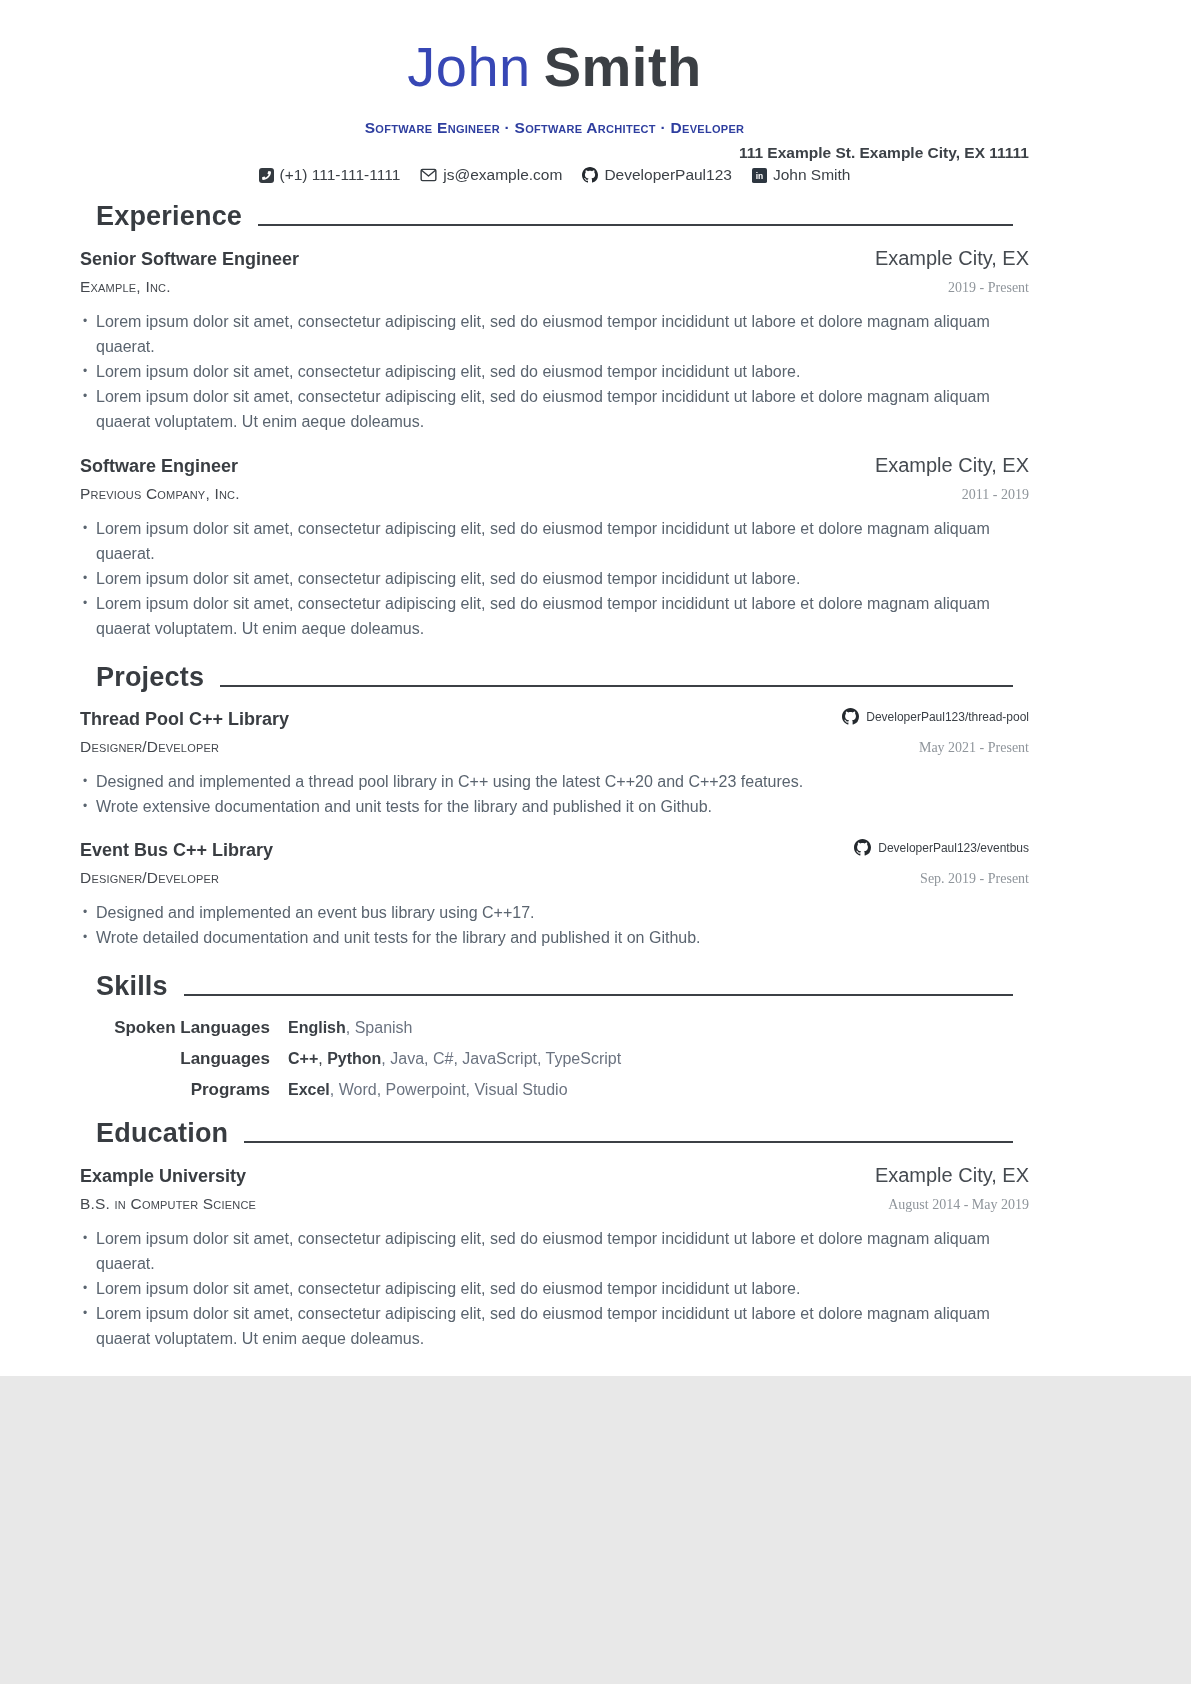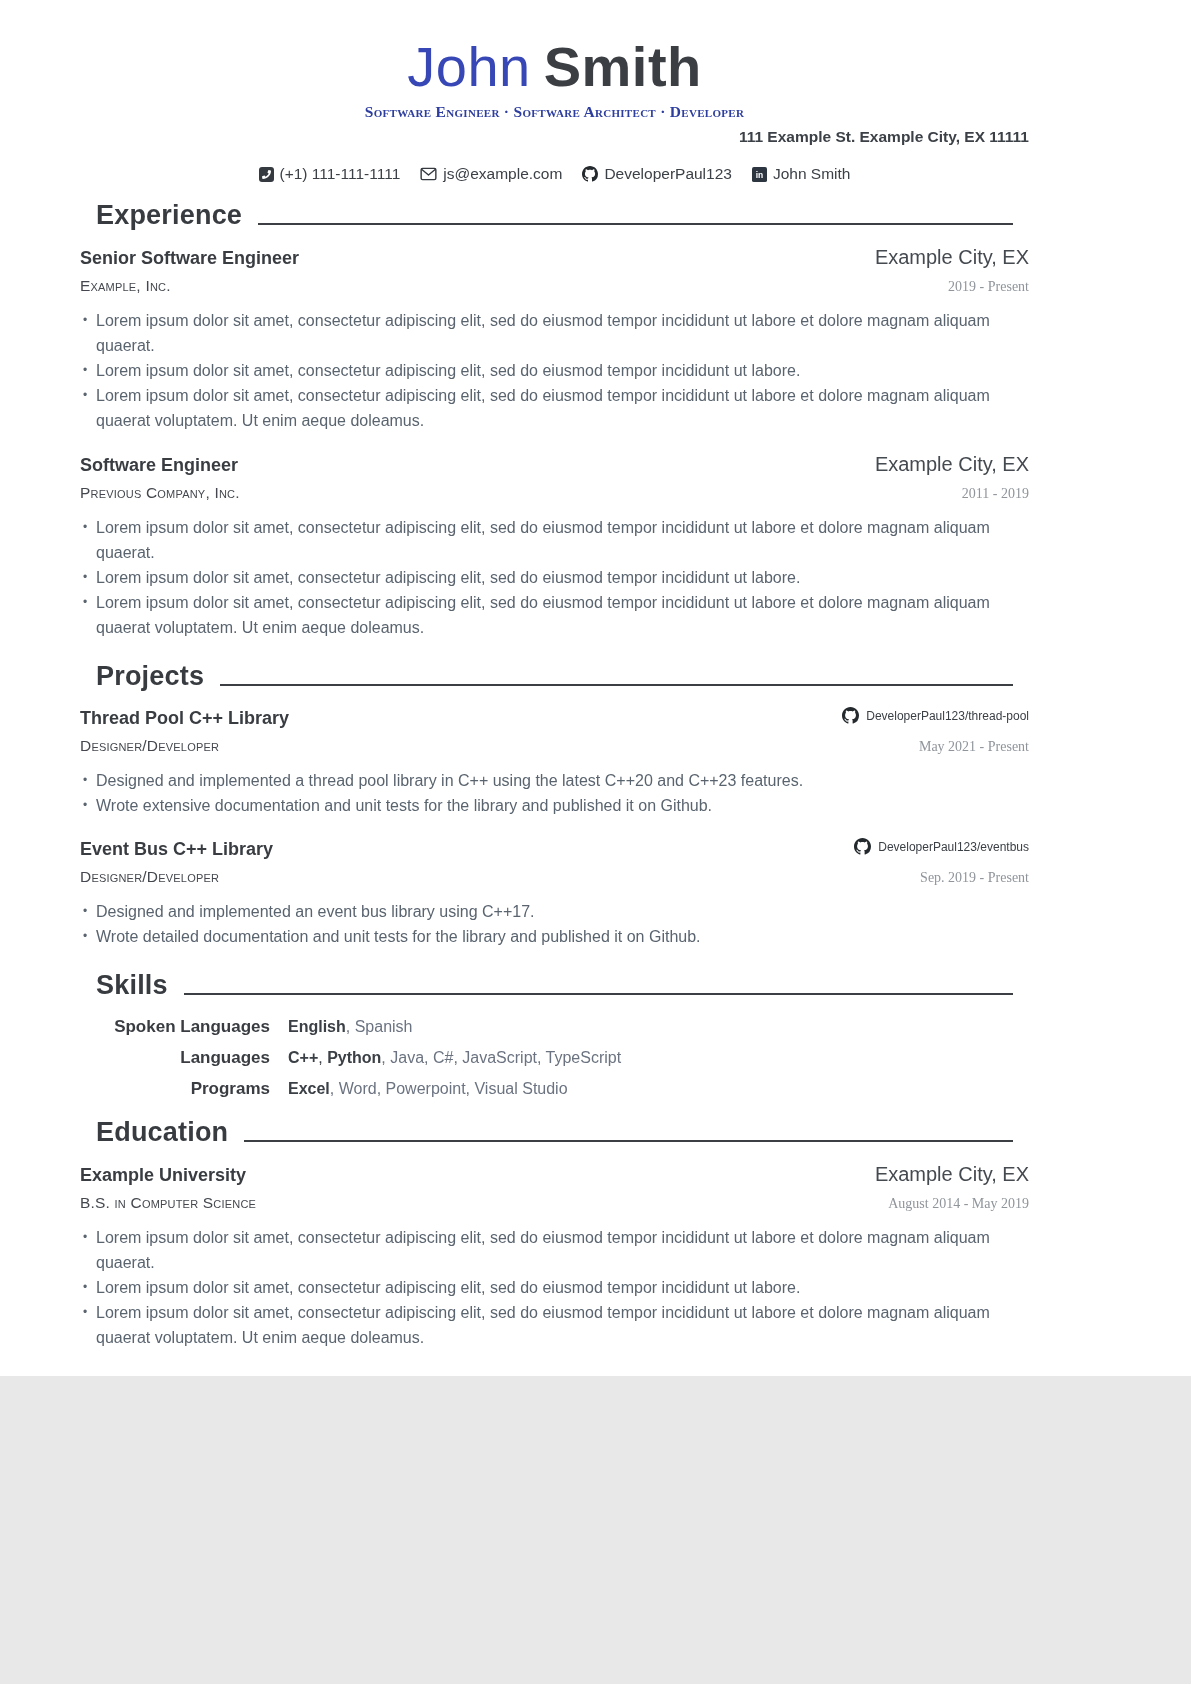--- a/index.html
+++ b/index.html
@@ -15,31 +15,30 @@
     font-family: "Liberation Sans", "DejaVu Sans", sans-serif;
     color: #3c4147;
   }
 
   
   .hdr { text-align: center; }
   .name { font-size: 56px; line-height: 62px; letter-spacing: 0.5px; }
   .name .first { font-weight: 200; color: #3747b5; }
   .name .last  { font-weight: 700; color: #3b3f44; margin-left: 13px; }
   .tagline {
-    margin-top: 5px;
+    margin-top: 21px;
     font-variant: small-caps;
     font-weight: 600;
     font-size: 15.5px;
     letter-spacing: 0.3px;
     color: #2e3e9f;
-    font-family: Liberation Serif, serif;
   }
   .address { margin-top: 7px; font-weight: 700; font-size: 15.5px; color: #3c4147; text-align: right; }
   .contacts {
-    margin-top: 19px;
+    margin-top: 4px;
     display: flex; justify-content: center; align-items: center; gap: 20px;
     font-size: 15.5px; color: #3c4147;
   }
   .contact { display: inline-flex; align-items: center; gap: 6px; }
   .badge {
     display: inline-flex; align-items: center; justify-content: center;
     width: 15px; height: 15px; border-radius: 3px; background: #343a40;
   }
   .icn { display: inline-block; vertical-align: middle; }
 

